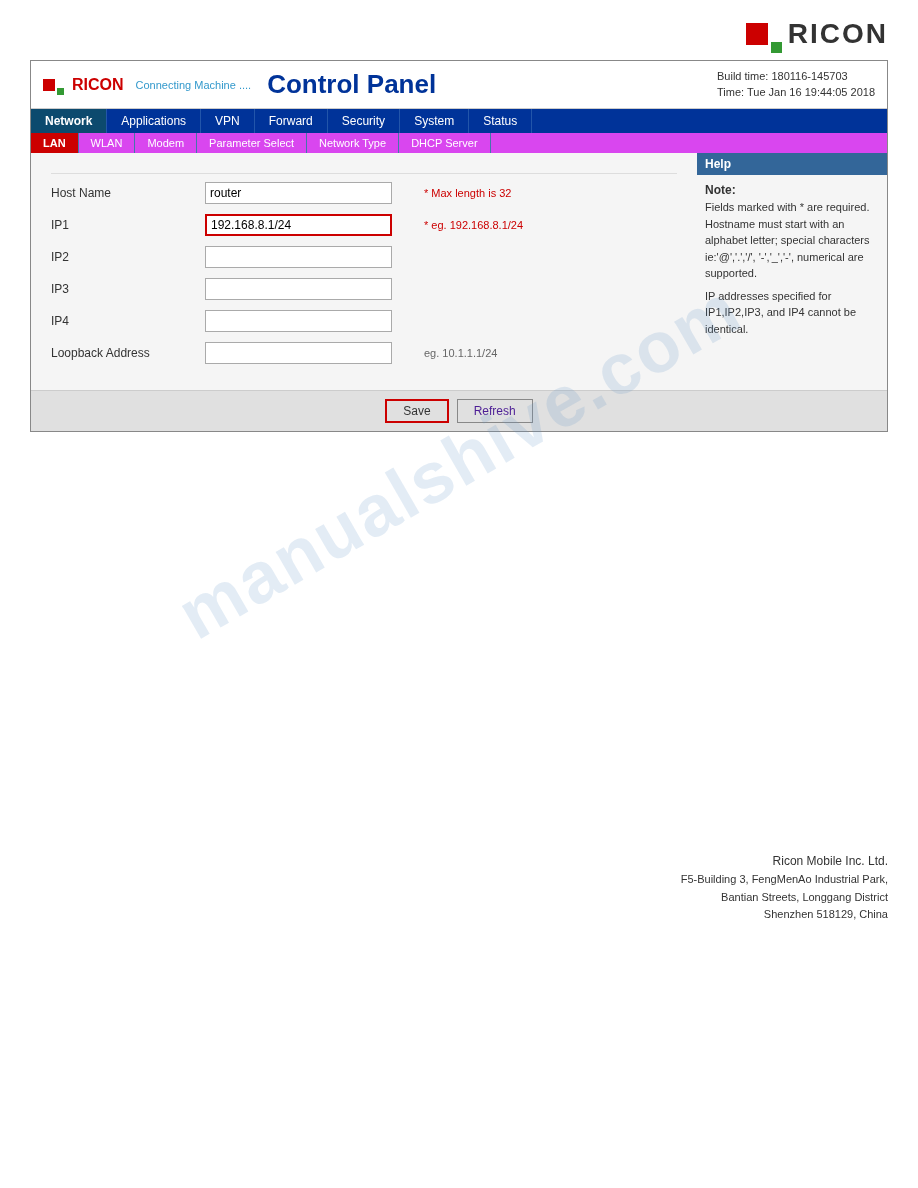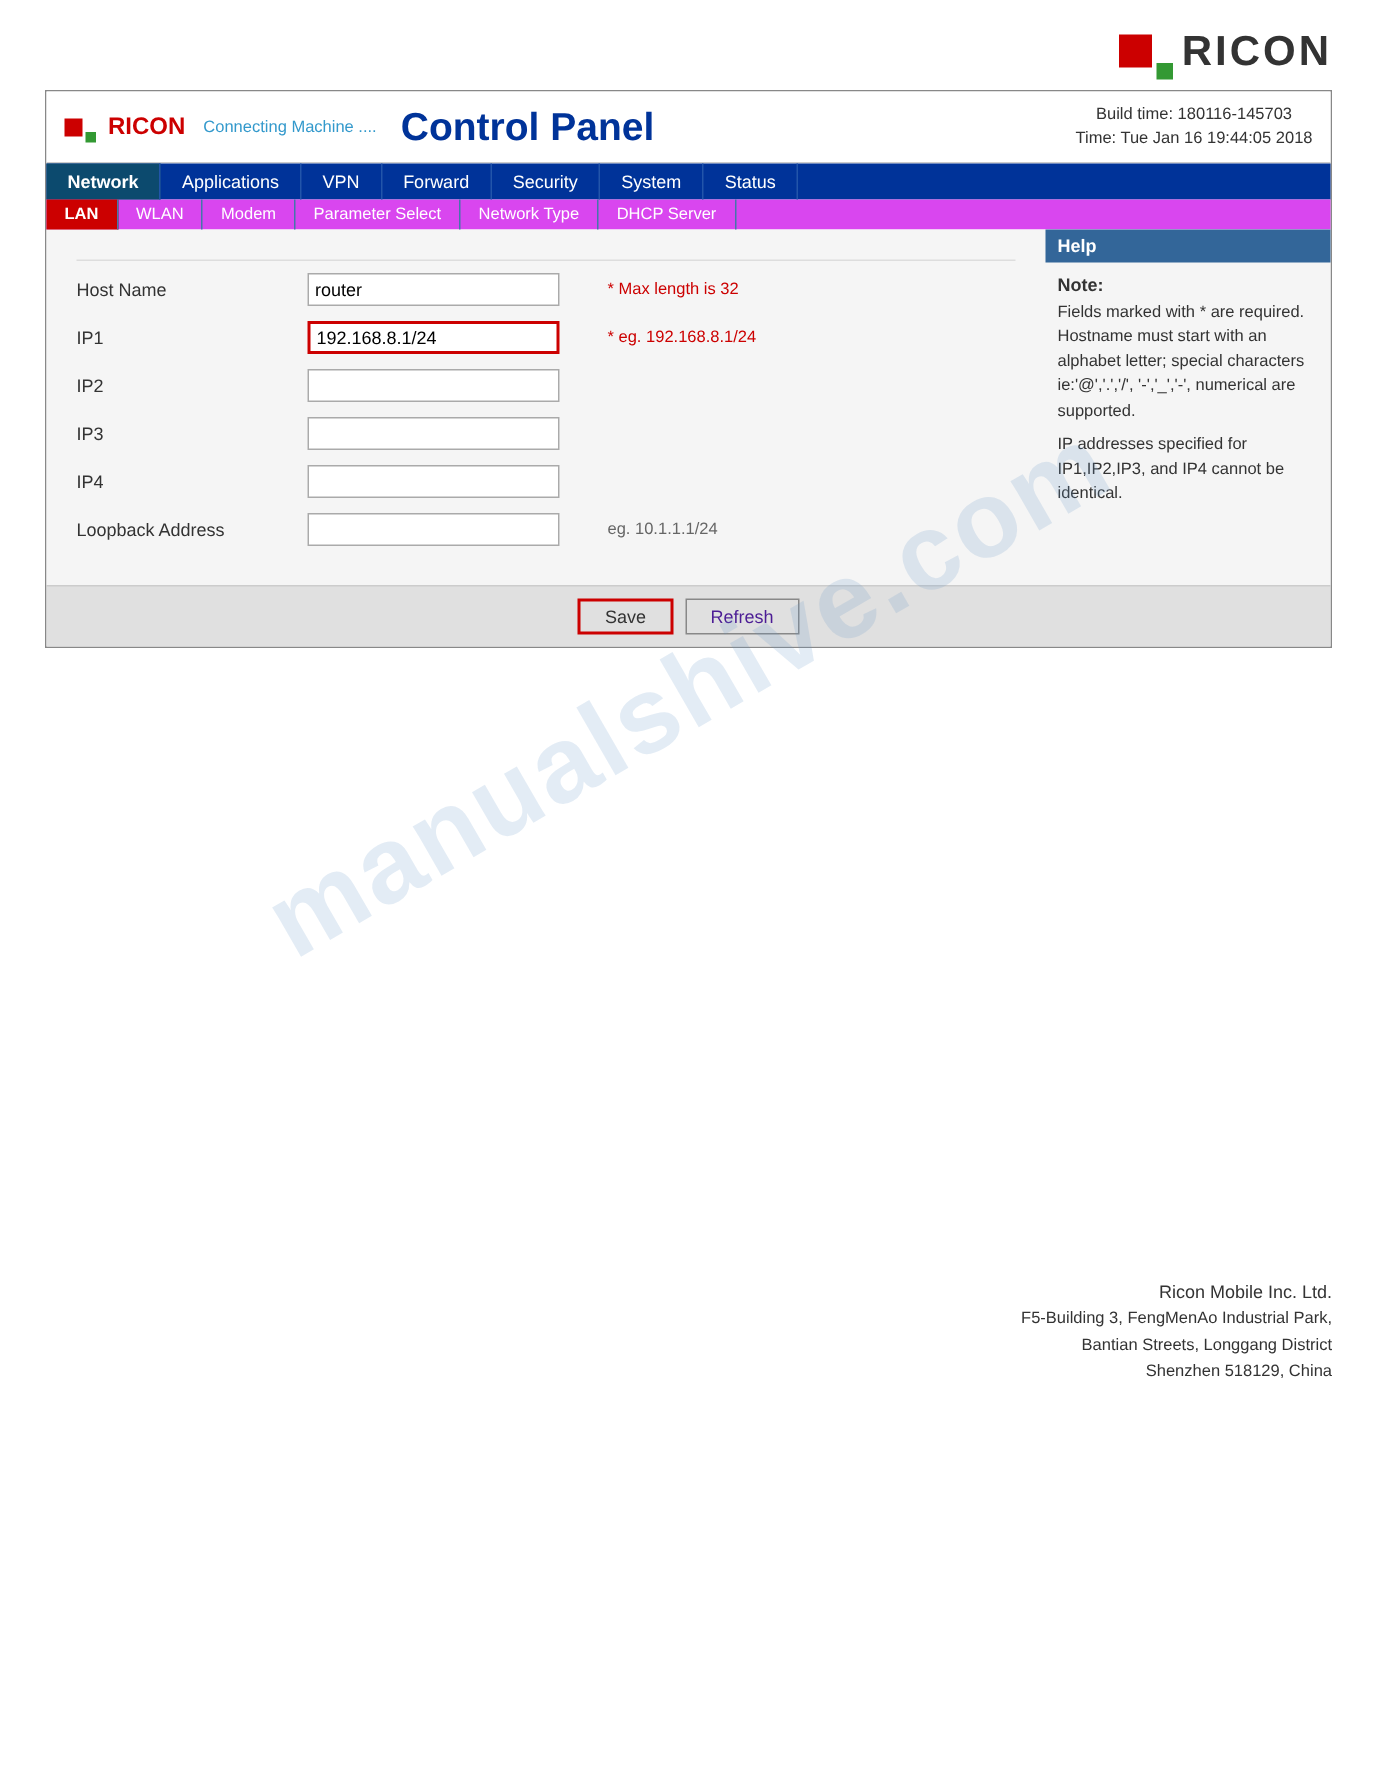--- a/index.html
+++ b/index.html
@@ -94,21 +94,21 @@
       font-size: 11px;
       margin-left: 4px;
     }
     .panel-title {
       color: #003399;
       font-size: 26px;
       font-weight: bold;
       margin-left: 8px;
     }
     .panel-build-info {
-      text-align: center;
+      text-align: left;
       font-size: 11px;
       color: #333;
       line-height: 1.4;
     }
 
     
     .main-nav {
       display: flex;
       background: #003399;
     }
@@ -160,21 +160,21 @@
       align-items: center;
       margin-bottom: 10px;
       gap: 24px;
     }
     .form-label {
       width: 130px;
       font-size: 12px;
       color: #333;
     }
     .form-input {
-      width: 168px;
+      width: 187px;
       height: 22px;
       border: 1px solid #aaa;
       padding: 2px 4px;
       font-size: 12px;
     }
     .form-input.error-border {
       border: 2px solid #cc0000;
     }
     .form-hint {
       margin-left: 8px;

